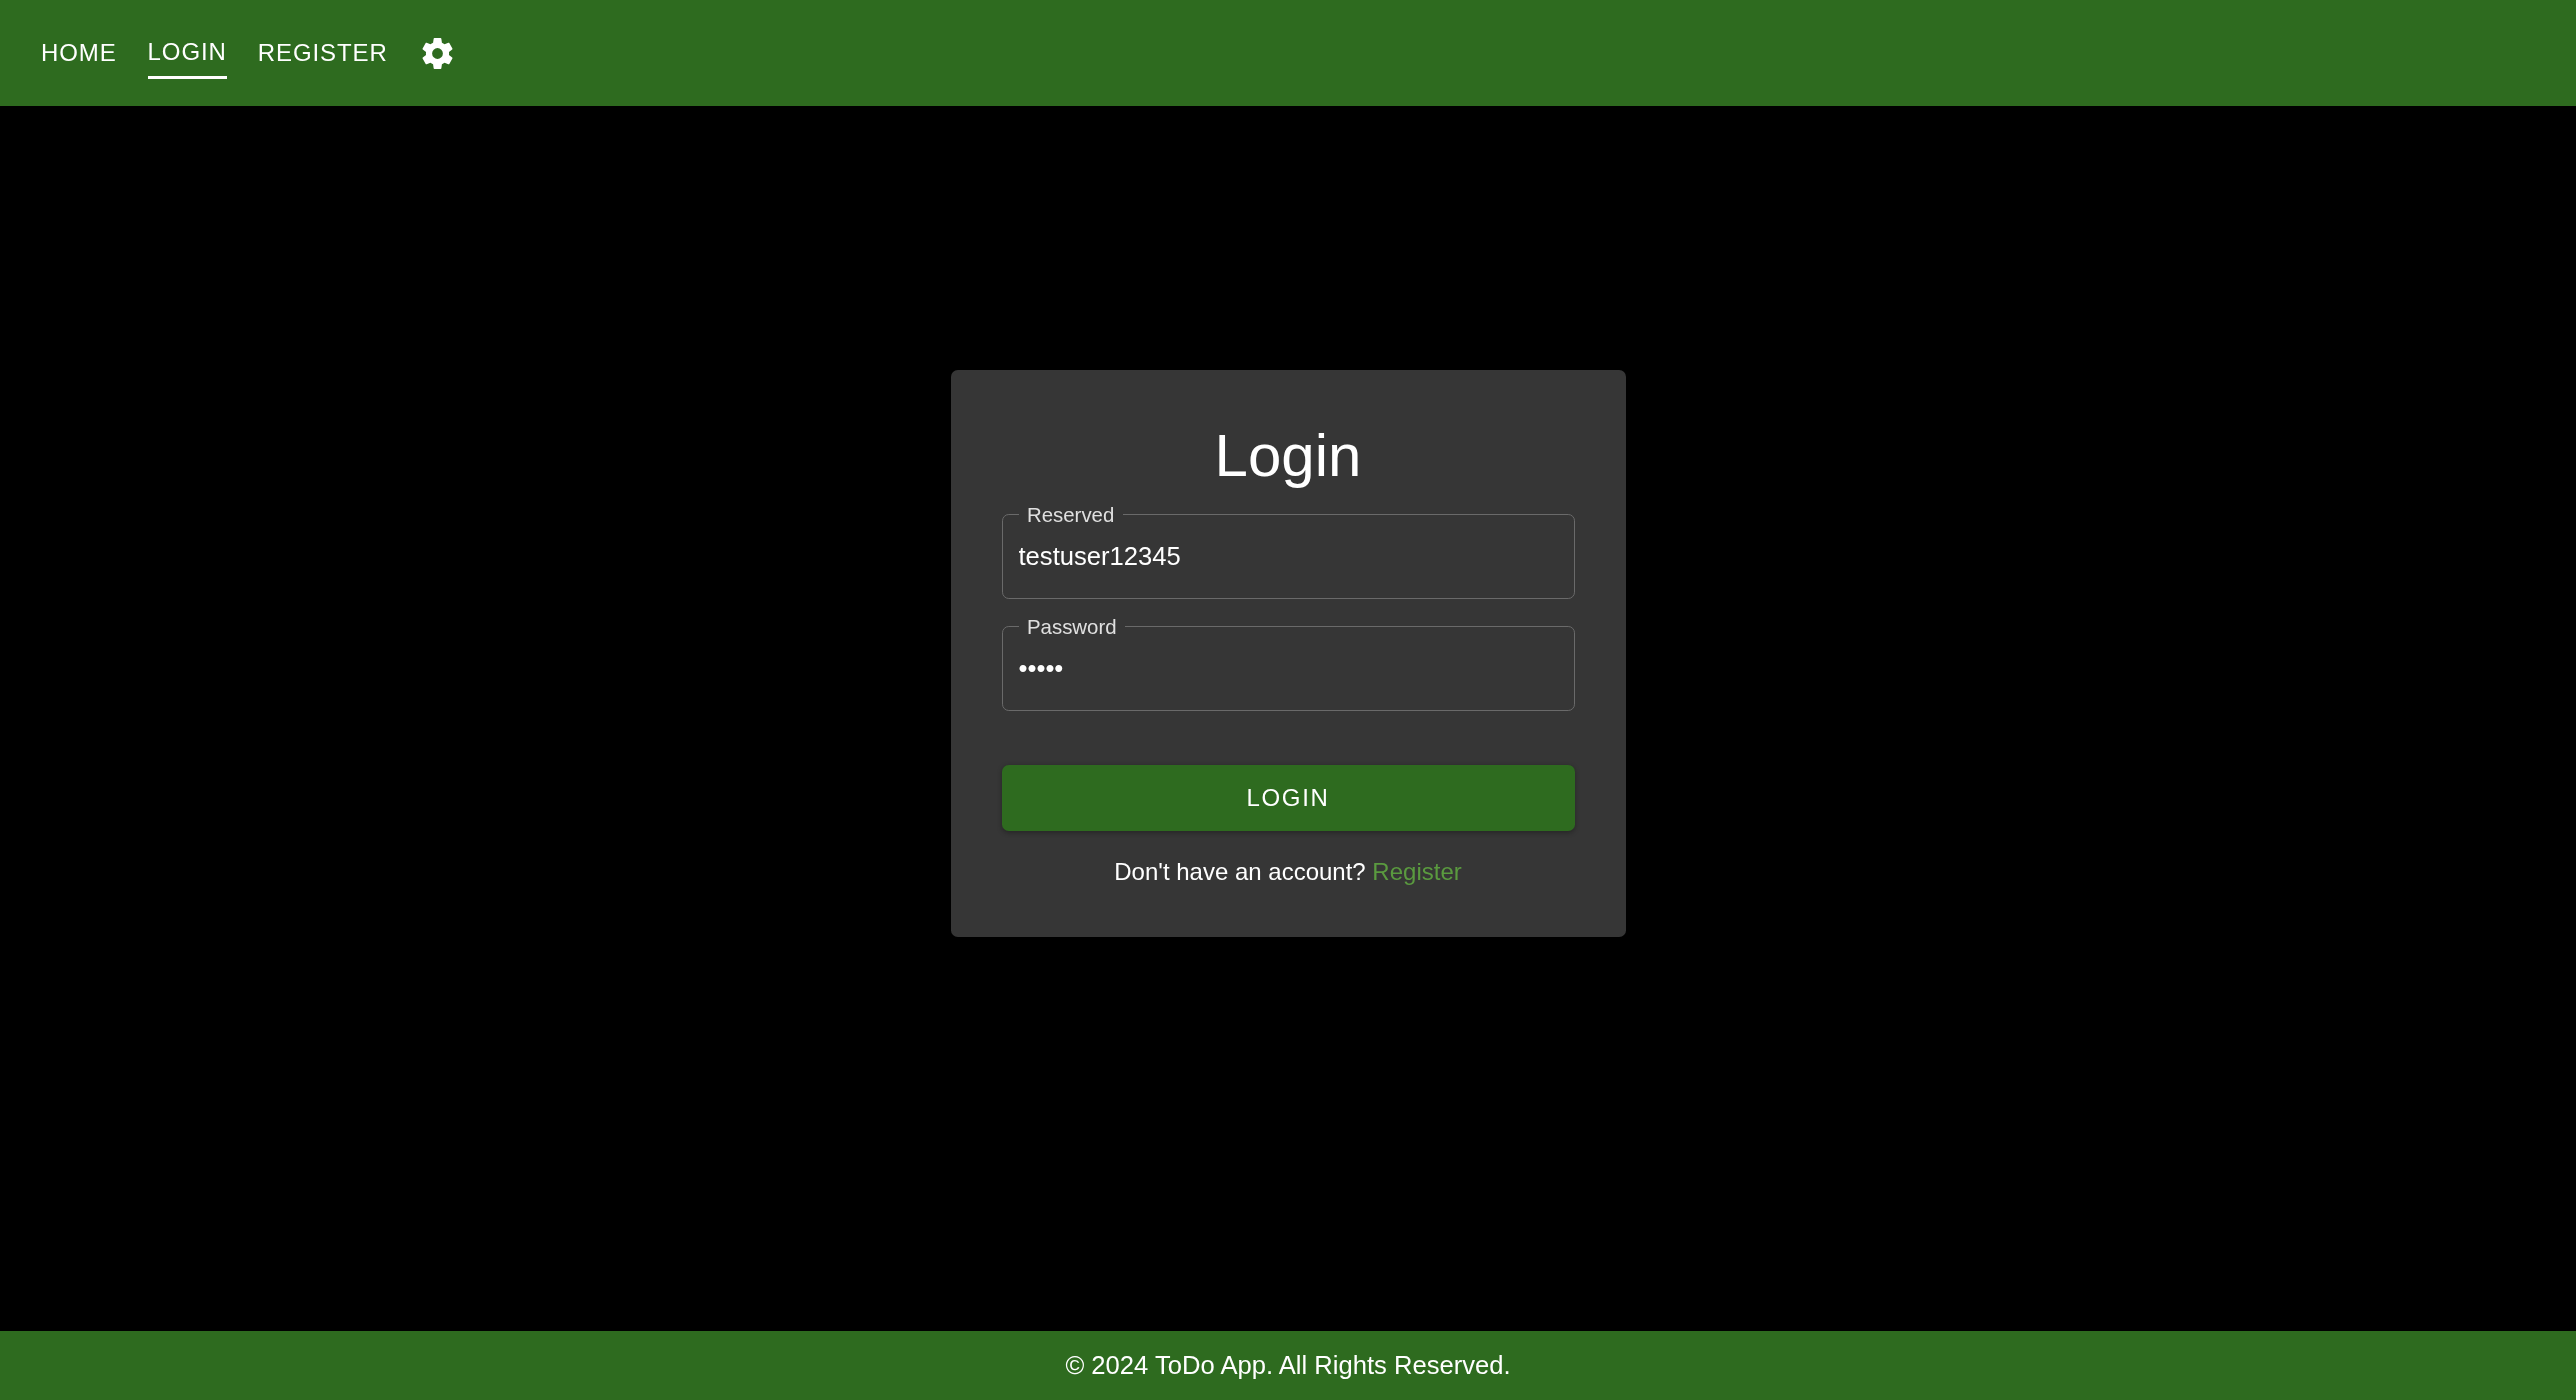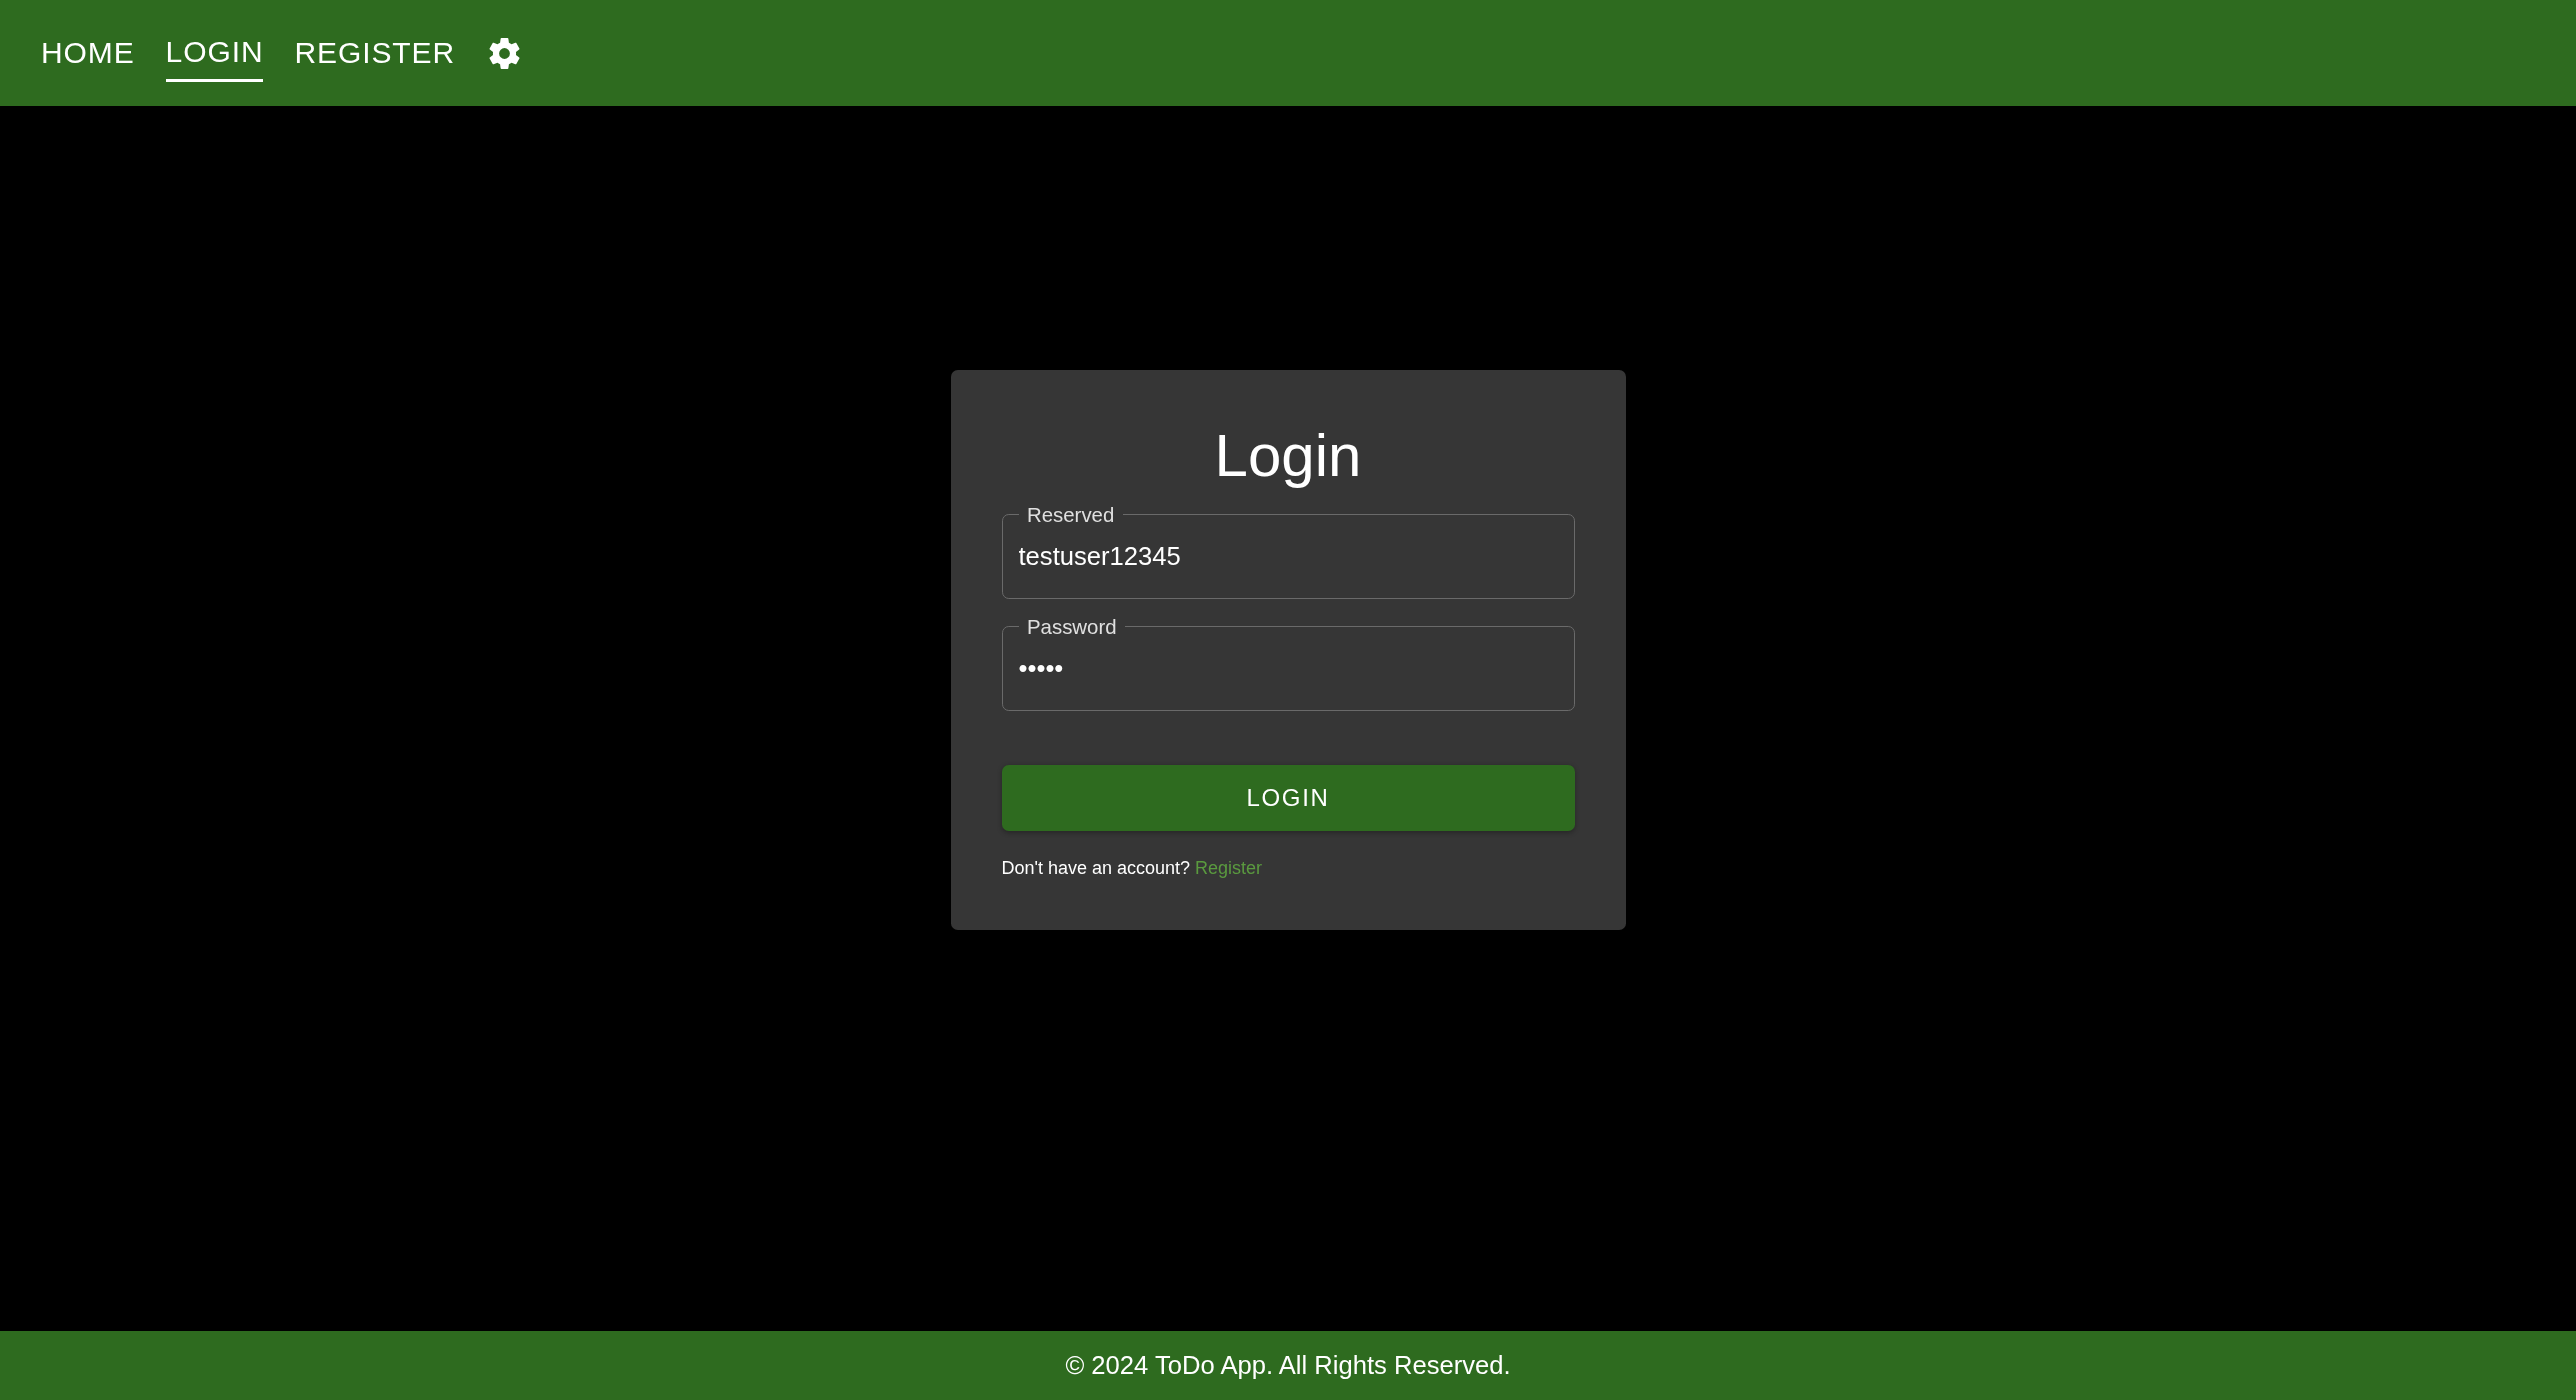--- a/index.html
+++ b/index.html
@@ -33,21 +33,21 @@
     }
 
     .nav-links {
       display: flex;
       align-items: center;
       gap: 31px;
     }
 
     .nav-link {
       color: #ffffff;
-      font-size: 30px;
+      font-size: 24px;
       font-weight: 500;
       letter-spacing: 0.9px;
       text-decoration: none;
       padding: 10.2px 0;
       cursor: pointer;
     }
 
     .nav-link.active {
       border-bottom: 3.4px solid #ffffff;
     }
@@ -131,23 +131,23 @@
       color: #ffffff;
       font-size: 24px;
       font-weight: 500;
       letter-spacing: 1.7px;
       cursor: pointer;
       margin-top: 27px;
       box-shadow: 0 1.7px 5.1px rgba(0,0,0,0.3);
     }
 
     .register-prompt {
-      text-align: left;
+      text-align: center;
       margin-top: 27px;
-      font-size: 18px;
+      font-size: 24px;
       color: #ffffff;
     }
 
     .register-link {
       color: #5a9a3f;
       cursor: pointer;
       text-decoration: none;
     }
 
     .footer {

